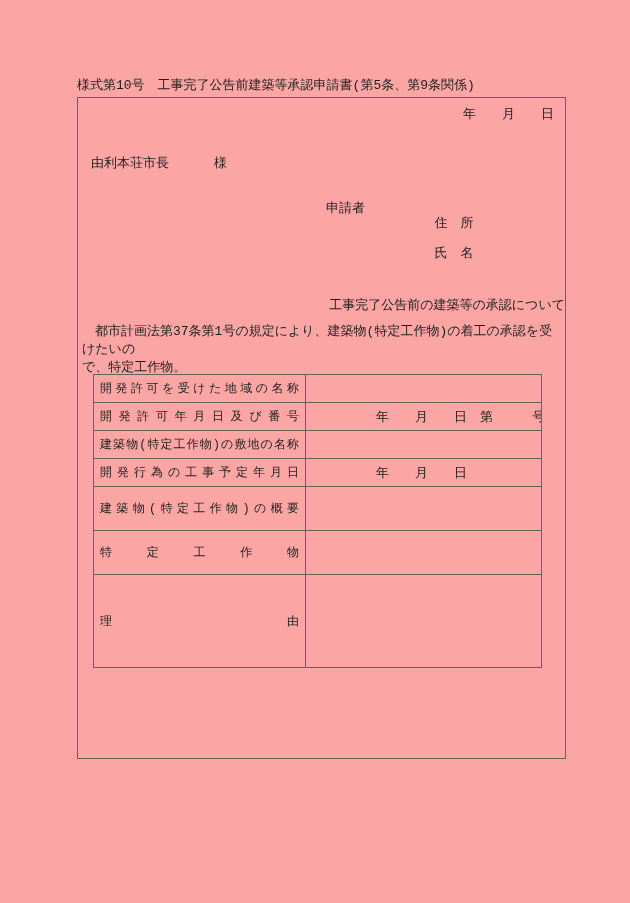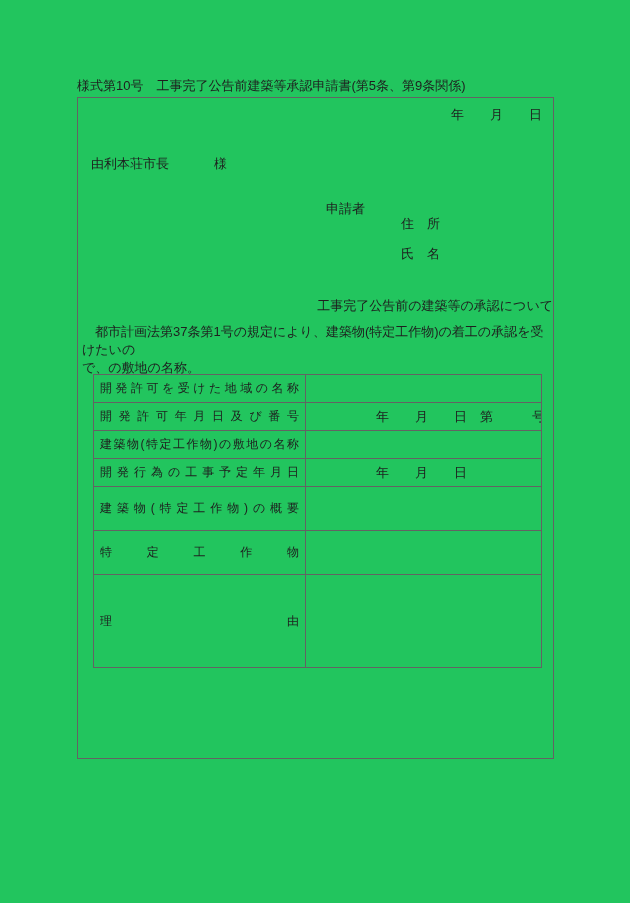--- a/index.html
+++ b/index.html
@@ -4,40 +4,41 @@
 <style>
   html, body {
     margin: 0;
     padding: 0;
     background: #ffffff;
   }
   .sheet {
     position: relative;
     width: 630px;
     height: 903px;
-    background: #22c55e;
+    background: #fca5a5;
     color: #1e1e1e;
-    font-family: Liberation Sans, sans-serif;
+    font-family: Liberation Mono, monospace;
     font-size: 13px;
     overflow: hidden;
   }
   .form-heading {
     position: absolute;
     left: 77px;
     top: 77px;
     line-height: 17px;
     white-space: nowrap;
   }
   .doc-frame {
     position: absolute;
     left: 77px;
     top: 97px;
     width: 475px;
     height: 660px;
     border: 1px solid #636363;
+    padding-left: 12px;
   }
   .date-line {
     position: absolute;
     top: 8px;
     right: 11px;
     line-height: 17px;
     white-space: pre;
   }
   .addressee-line {
     position: absolute;
@@ -124,21 +125,21 @@
         <span>氏　名</span>
       </span>
     </div>
 
     <div class="subject-heading">
       <div>工事完了公告前の建築等の承認について</div>
     </div>
 
     <div class="body-paragraph">
       <div class="body-line">　都市計画法第37条第1号の規定により、建築物(特定工作物)の着工の承認を受けたいの</div>
-      <div class="body-line">で、の敷地の名称。</div>
+      <div class="body-line">で、特定工作物。</div>
     </div>
 
     <table class="approval-table">
       <tbody>
           <tr>
     <td class="cell-label">開発許可を受けた地域の名称</td>
     <td class="cell-value"></td>
   </tr>
           <tr>
     <td class="cell-label">開発許可年月日及び番号</td>

